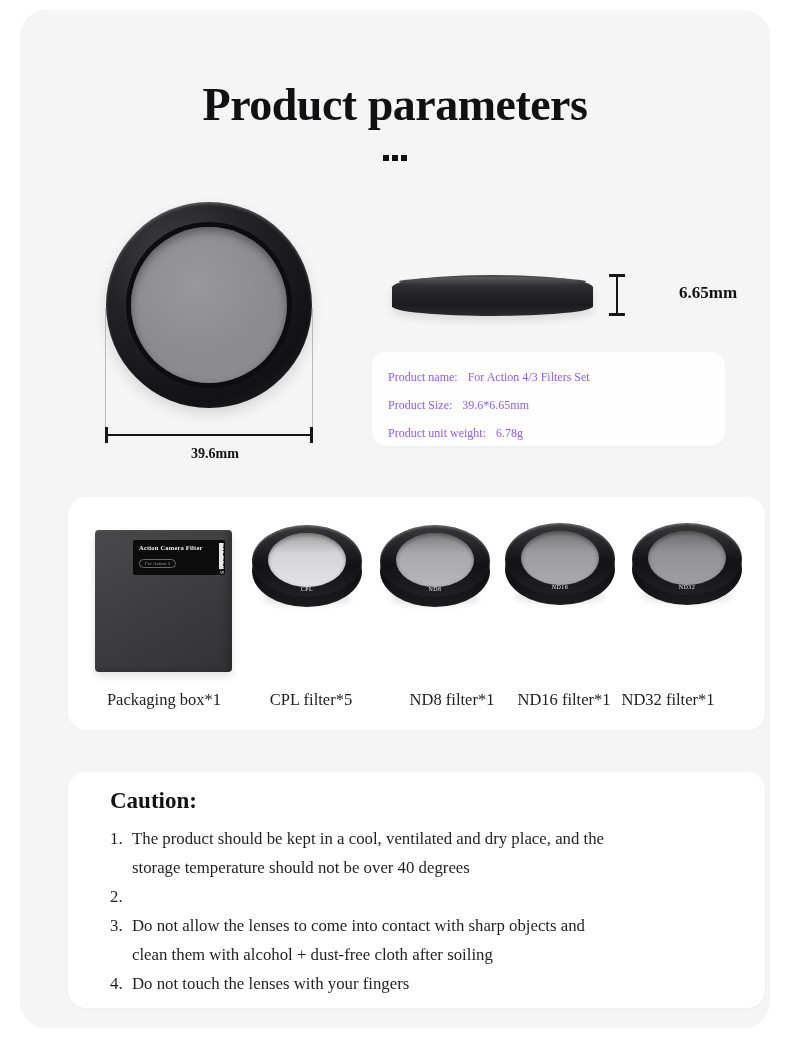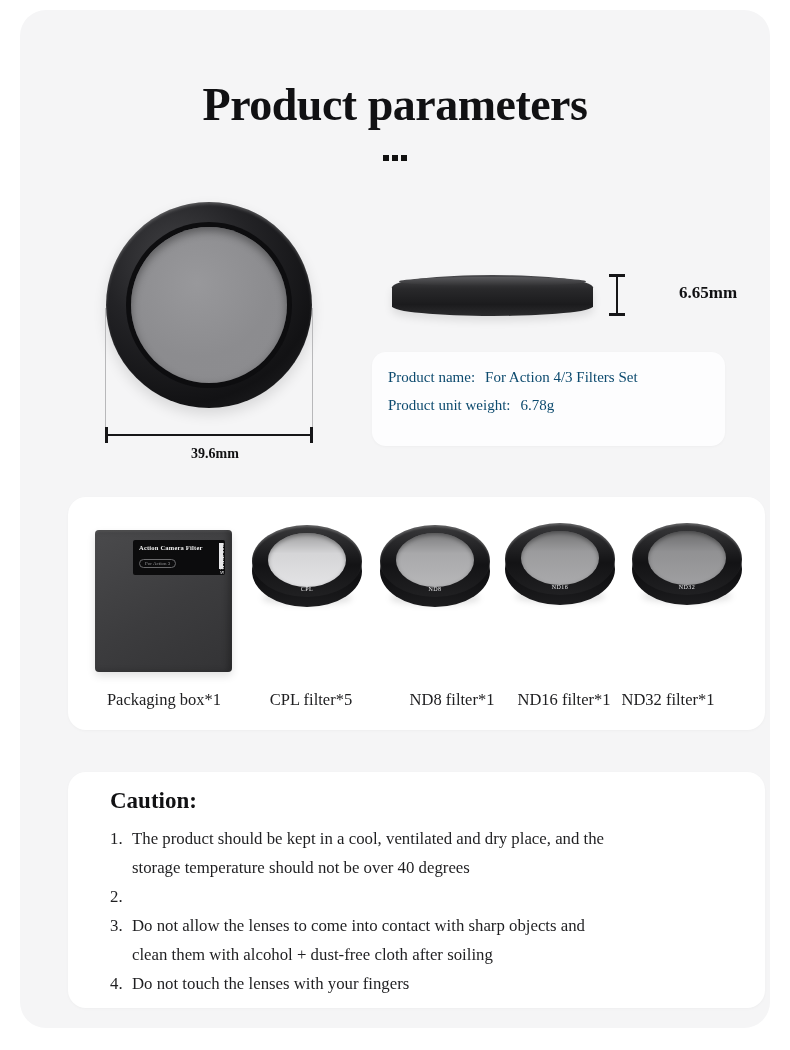--- a/index.html
+++ b/index.html
@@ -41,21 +41,21 @@
 
   
   .dim-v { position:absolute; left:589px; top:264px; width:16px; height:42px; }
   .dim-v .vbar { position:absolute; left:7px; top:0; width:2px; height:42px; background:#161618; }
   .dim-v .vcap { position:absolute; left:0; width:16px; height:3px; background:#161618; }
   .dim-label-h { position:absolute; left:611px; top:273px; font-size:17px; font-weight:bold; color:#111113;margin-left:48px; }
 
   
   .specs { position:absolute; left:352px; top:342px; width:353px; height:94px; background:#fdfdfe;
            border-radius:14px; box-shadow:0 1px 3px rgba(0,0,0,0.03); padding:11px 0 0 16px; box-sizing:border-box; }
-  .spec-row { height:28px; line-height:28px; font-size:15px; color:#0c4a6e; white-space:nowrap; }
+  .spec-row { height:28px; line-height:28px; font-size:12px; color:#8b5cf6; white-space:nowrap; }
   .spec-row .lbl { margin-right:10px; }
 
   
   .panel { position:absolute; background:#ffffff; border-radius:18px; box-shadow:0 1px 3px rgba(0,0,0,0.03); }
   .contents-panel { left:48px; top:487px; width:697px; height:233px; }
 
   .pack-box { position:absolute; left:27px; top:33px; width:137px; height:142px; border-radius:4px;
               background:linear-gradient(150deg,#4a4a4c 0%, #3c3c3e 55%, #333335 100%);
               box-shadow:inset -4px 0 6px rgba(0,0,0,0.25), inset 0 2px 2px rgba(255,255,255,0.08), 0 4px 8px rgba(0,0,0,0.12); }
   .box-label { position:absolute; left:38px; top:10px; width:92px; height:35px; background:#0c0c0d;
@@ -124,20 +124,23 @@
       <div class="vbar"></div>
       <div class="vcap" style="bottom:0;"></div>
     </div>
     <div class="dim-label-h">6.65mm</div>
 
     <div class="specs">
       <div class="spec-row">
         <span class="lbl">Product name:</span><span class="val">For Action 4/3 Filters Set</span>
       </div>
       <div class="spec-row">
+        <span class="lbl">Product Size:</span><span class="val">39.6*6.65mm</span>
+      </div>
+      <div class="spec-row">
         <span class="lbl">Product unit weight:</span><span class="val">6.78g</span>
       </div>
     </div>
 
     <div class="panel contents-panel">
 
       <div class="pack-box">
         <div class="box-label">
           <div class="box-label-main">
             <div class="box-label-title">Action Camera Filter</div>

